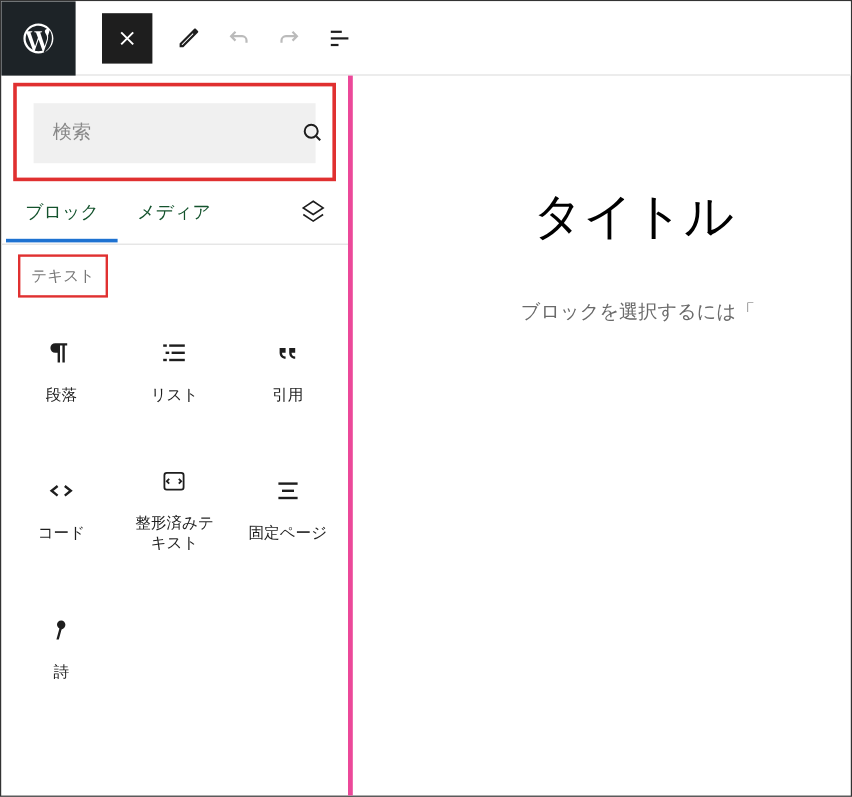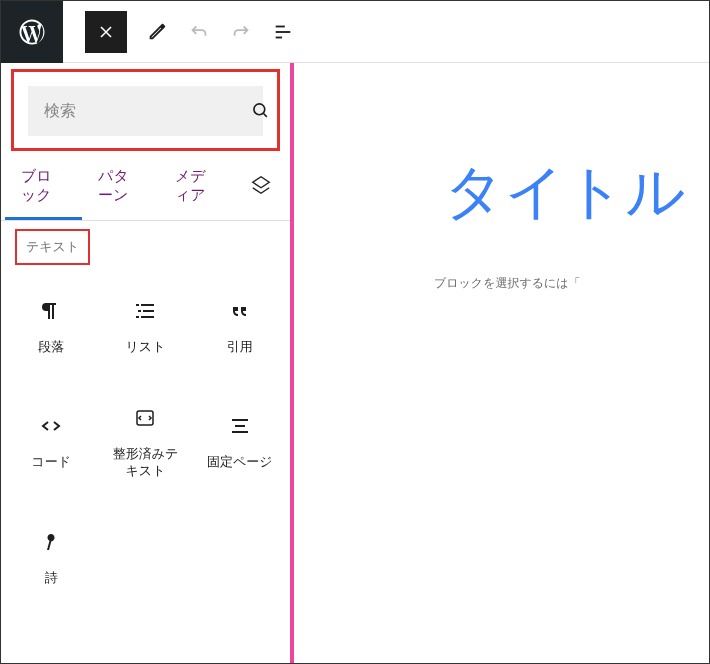--- a/index.html
+++ b/index.html
@@ -19,21 +19,21 @@
     .sidebar { width: 293px; border-right: 4px solid #ec4899; display: flex; flex-direction: column; position: relative; }
     
     .search-box-wrap { padding: 14px 14px 12px; border: 3px solid #e03030; margin: 6px 10px 2px 10px; }
     .search-box { background: #f0f0f0; height: 50px; display: flex; align-items: center; padding: 0 16px; }
     .search-box input { flex: 1; background: transparent; border: none; outline: none; font-size: 16px; color: #555; }
     .search-box input::placeholder { color: #888; }
     .search-box .sicon { width: 20px; height: 20px; }
     .search-box .sicon svg { width: 20px; height: 20px; stroke: #1e1e1e; fill: none; stroke-width: 2; }
     
     .tabs { display: flex; align-items: center; border-bottom: 1px solid #e0e0e0; padding: 0 4px; }
-    .tab { padding: 14px 16px 12px; font-size: 15px; color: #701a75; cursor: pointer; border-bottom: 3px solid transparent; }
+    .tab { padding: 14px 16px 12px; font-size: 15px; color: #14532d; cursor: pointer; border-bottom: 3px solid transparent; }
     .tab.active { border-bottom-color: #1e72d1; }
     .tab-spacer { flex: 1; }
     .tab-extra { padding: 12px 14px; }
     .tab-extra svg { width: 22px; height: 22px; stroke: #1e1e1e; fill: none; stroke-width: 1.5; }
     
     .panel-scroll { flex: 1; overflow-y: auto; position: relative; padding-bottom: 6px; }
     .panel-scroll::-webkit-scrollbar { width: 14px; }
     .panel-scroll::-webkit-scrollbar-track { background: #f0f0f0; }
     .panel-scroll::-webkit-scrollbar-thumb { background: #c0c0c0; }
     
@@ -41,22 +41,22 @@
     
     .block-grid { display: grid; grid-template-columns: repeat(3, 1fr); padding: 8px 10px 0; gap: 14px; }
     .block-item { display: flex; flex-direction: column; align-items: center; justify-content: center; padding: 18px 4px 16px; cursor: pointer; }
     .block-item .bicon { width: 28px; height: 28px; margin-bottom: 14px; display: flex; align-items: center; justify-content: center; }
     .block-item .bicon svg { width: 24px; height: 24px; }
     .block-item .blabel { font-size: 13px; color: #1e1e1e; text-align: center; line-height: 1.3; }
     
     .bottom-bar { border-top: 1px solid #e0e0e0; padding: 9px 18px; font-size: 13px; color: #3a3a3a; }
     
     .content { flex: 1; padding: 90px 0 0 0; overflow: hidden; }
-    .title-ph { font-size: 59px; color: #3b82f6; font-weight: 300; white-space: nowrap; padding-left: 150px; }
-    .hint { font-size: 12px; color: #6a6a6a; margin-top: 42px; white-space: nowrap; padding-left: 140px; }
+    .title-ph { font-size: 41px; color: #000000; font-weight: 300; white-space: nowrap; padding-left: 150px; }
+    .hint { font-size: 16px; color: #6a6a6a; margin-top: 42px; white-space: nowrap; padding-left: 140px; }
   </style>
 </head>
 <body>
 
 <div class="toolbar">
   <div class="wp-logo">
     <svg viewBox="0 0 24 24">
         <path d="M12 2C6.5 2 2 6.5 2 12s4.5 10 10 10 10-4.5 10-10S17.5 2 12 2zM3.5 12c0-1.2.3-2.4.7-3.5l4 11C5.5 18 3.5 15.2 3.5 12zm8.5 8.5c-.8 0-1.6-.1-2.4-.3l2.5-7.4 2.6 7.2c0 .1.1.1.1.2-.9.2-1.9.3-2.8.3zm1.2-12.5c.5 0 1-.1 1-.1.5-.1.4-.7-.1-.7 0 0-1.4.1-2.3.1-.8 0-2.2-.1-2.2-.1-.5 0-.5.7-.1.7 0 0 .4.1.9.1l1.3 3.6-1.9 5.6L6.7 8c.5 0 1-.1 1-.1.5-.1.4-.7-.1-.7 0 0-1.4.1-2.3.1h-.5C6.3 5 9 3.5 12 3.5c2.2 0 4.3.9 5.8 2.3h-.1c-.8 0-1.4.7-1.4 1.5 0 .7.4 1.3.8 2 .3.6.7 1.3.7 2.4 0 .7-.3 1.6-.7 2.7l-.9 2.9-3-9.3zm6.3-1.4c1 1.5 1.5 3.3 1.5 5.3 0 4.2-2.3 7.9-5.7 9.8l2.6-7.5c.5-1.2.6-2.2.6-3.1 0-.3 0-.6-.1-.9.4-1.2.8-2.4 1.1-3.6z"></path>
       </svg>
   </div>
@@ -100,21 +100,20 @@
           <svg viewBox="0 0 24 24">
               <circle cx="10" cy="10" r="6.5"></circle>
               <path d="M15 15l4 4"></path>
             </svg>
         </span>
       </div>
     </div>
 
     <div class="tabs">
       <div class="tab active">ブロック</div>
-      <div class="tab">パターン</div>
       <div class="tab">メディア</div>
       <div class="tab-spacer"></div>
       <div class="tab-extra">
         <svg viewBox="0 0 24 24">
             <path d="M12 3l9 6-9 6-9-6 9-6z"></path>
             <path d="M3 15l9 6 9-6"></path>
           </svg>
       </div>
     </div>
 

